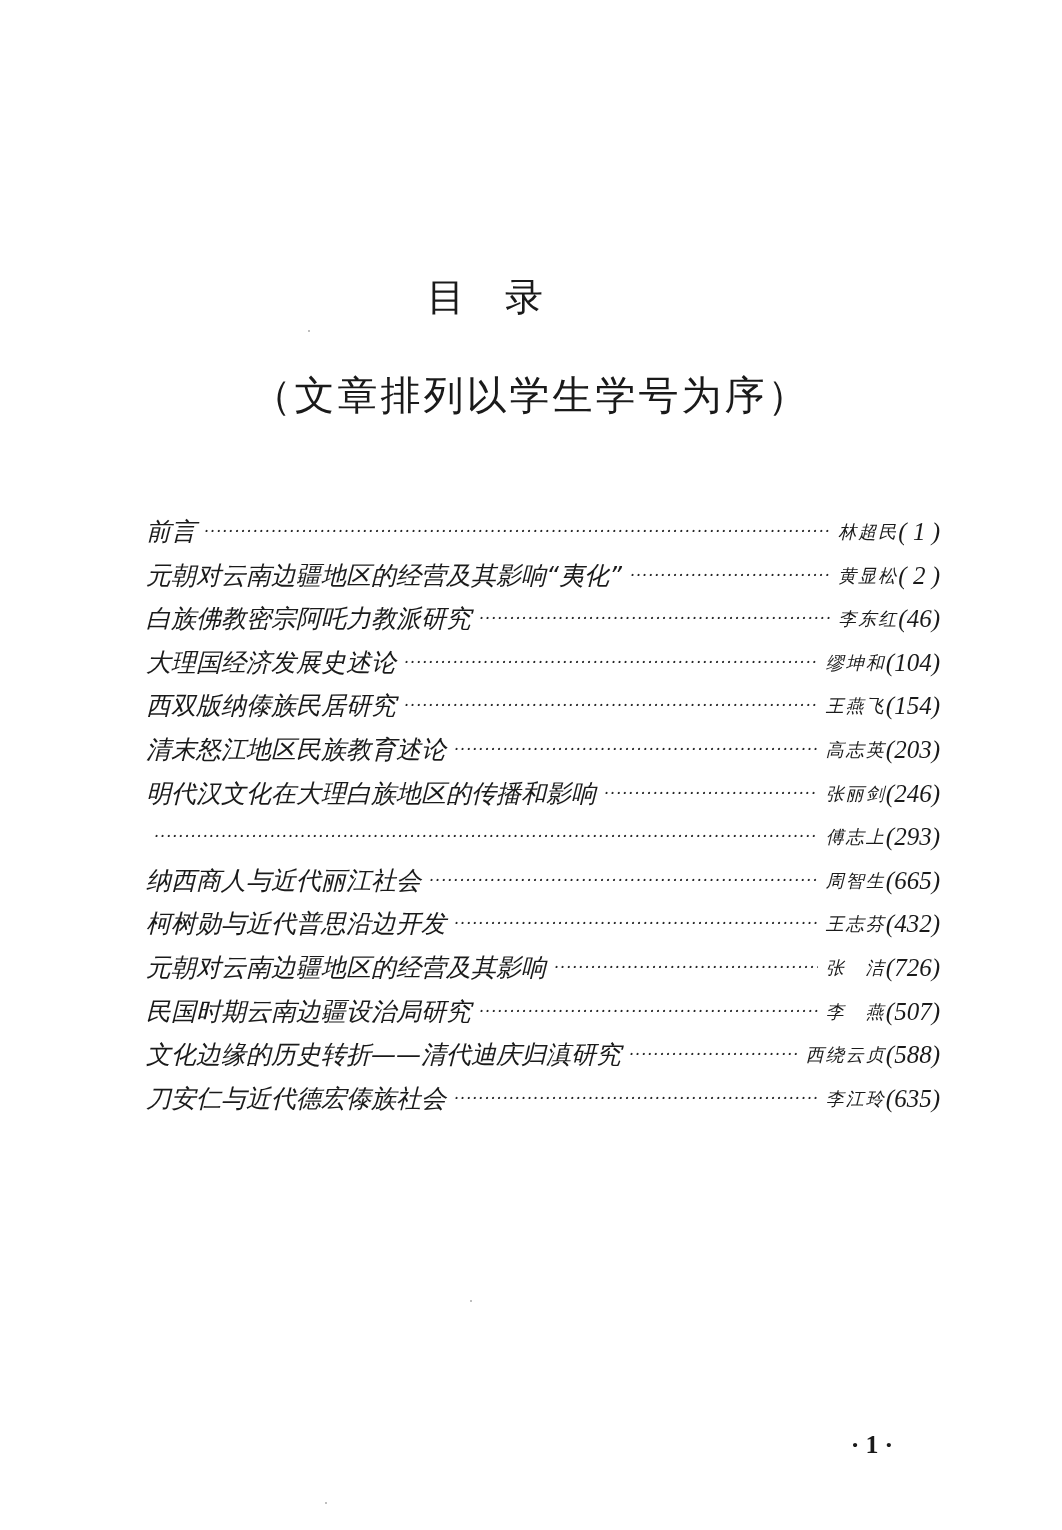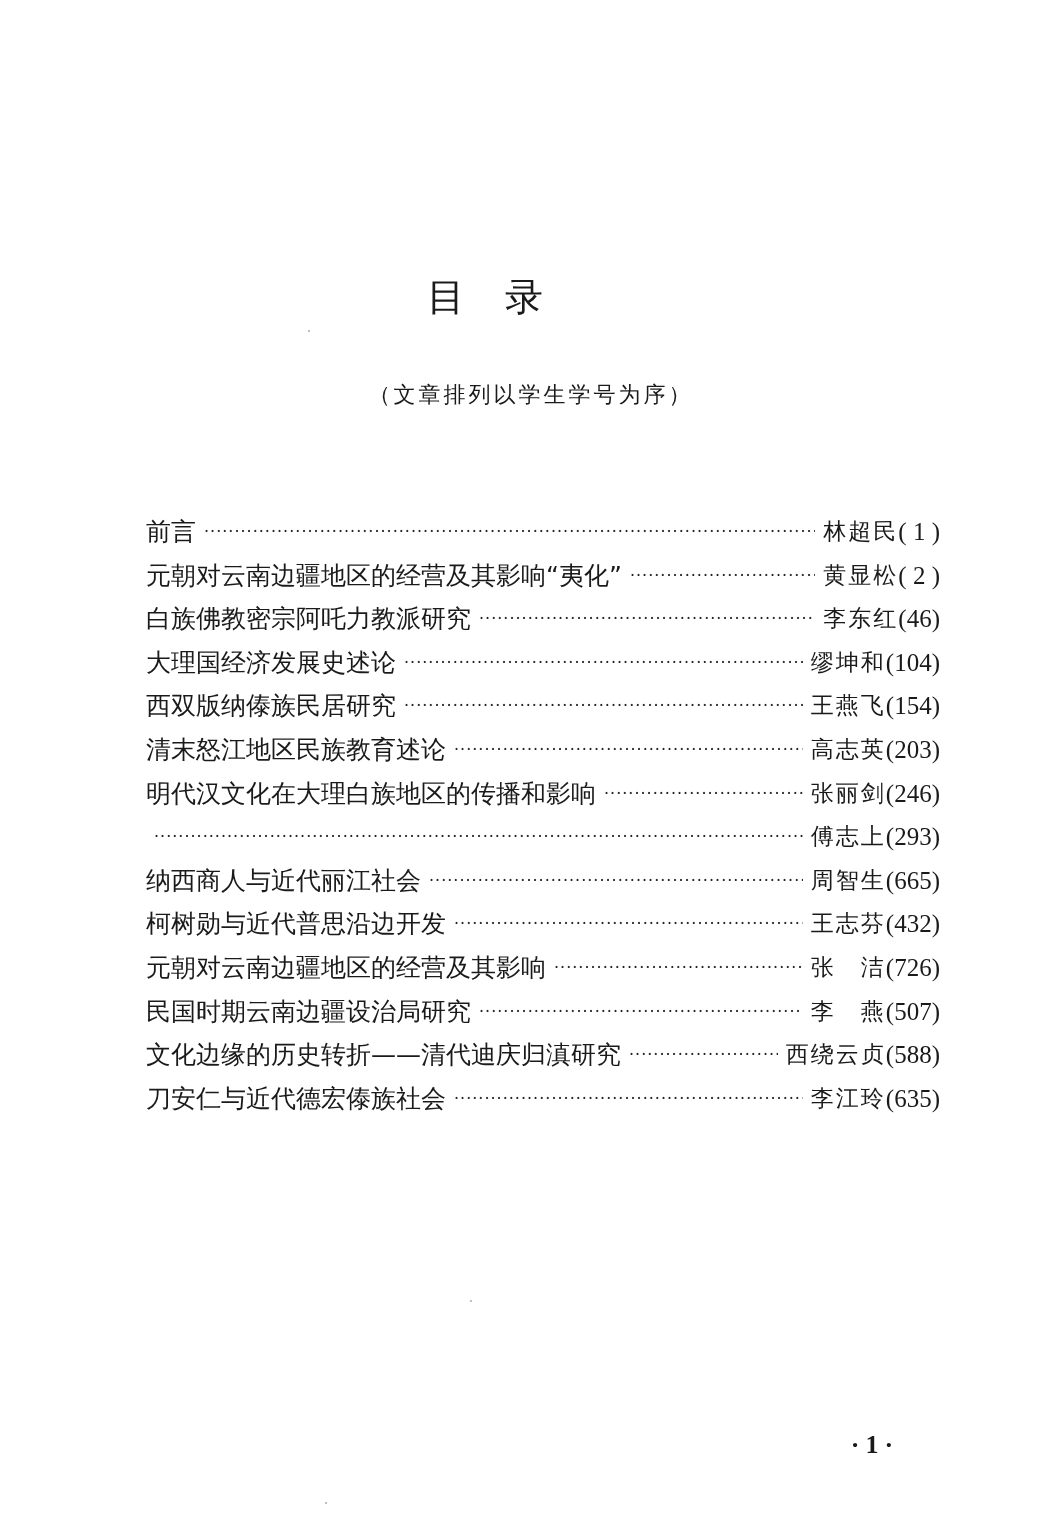--- a/index.html
+++ b/index.html
@@ -27,58 +27,59 @@
       letter-spacing: 40px;
       text-indent: 40px;
     }
     .subtitle {
       position: absolute;
       top: 372px;
       left: 0;
       width: 1062px;
       text-align: center;
       font-family: "DejaVu Sans", "Liberation Sans", sans-serif;
-      font-size: 22px;
+      font-size: 40px;
       line-height: 46px;
       letter-spacing: 3px;
     }
     .toc {
       position: absolute;
       top: 510px;
       left: 146px;
       width: 794px;
     }
     .toc-row {
       display: flex;
       align-items: flex-end;
       height: 43.6px;
       font-size: 25px;
       line-height: 43.6px;
       white-space: nowrap;
+      font-style: italic;
     }
     .toc-title {
       flex: 0 0 auto;
       font-family: "DejaVu Sans", "Liberation Sans", sans-serif;
       font-size: 25px;
     }
     .toc-leader {
       flex: 1 1 auto;
       overflow: hidden;
       margin: 0 8px;
       color: #222;
       font-size: 16px;
       letter-spacing: 1px;
     }
     .toc-leader::before {
       content: "·························································································································";
     }
     .toc-author {
       flex: 0 0 auto;
       font-family: "DejaVu Serif", "Liberation Serif", serif;
-      font-size: 23px;
+      font-size: 18px;
       letter-spacing: 2px;
     }
     .toc-page {
       flex: 0 0 auto;
       font-family: "Liberation Serif", "DejaVu Serif", serif;
       font-size: 25px;
     }
     .page-number {
       position: absolute;
       top: 1430px;

